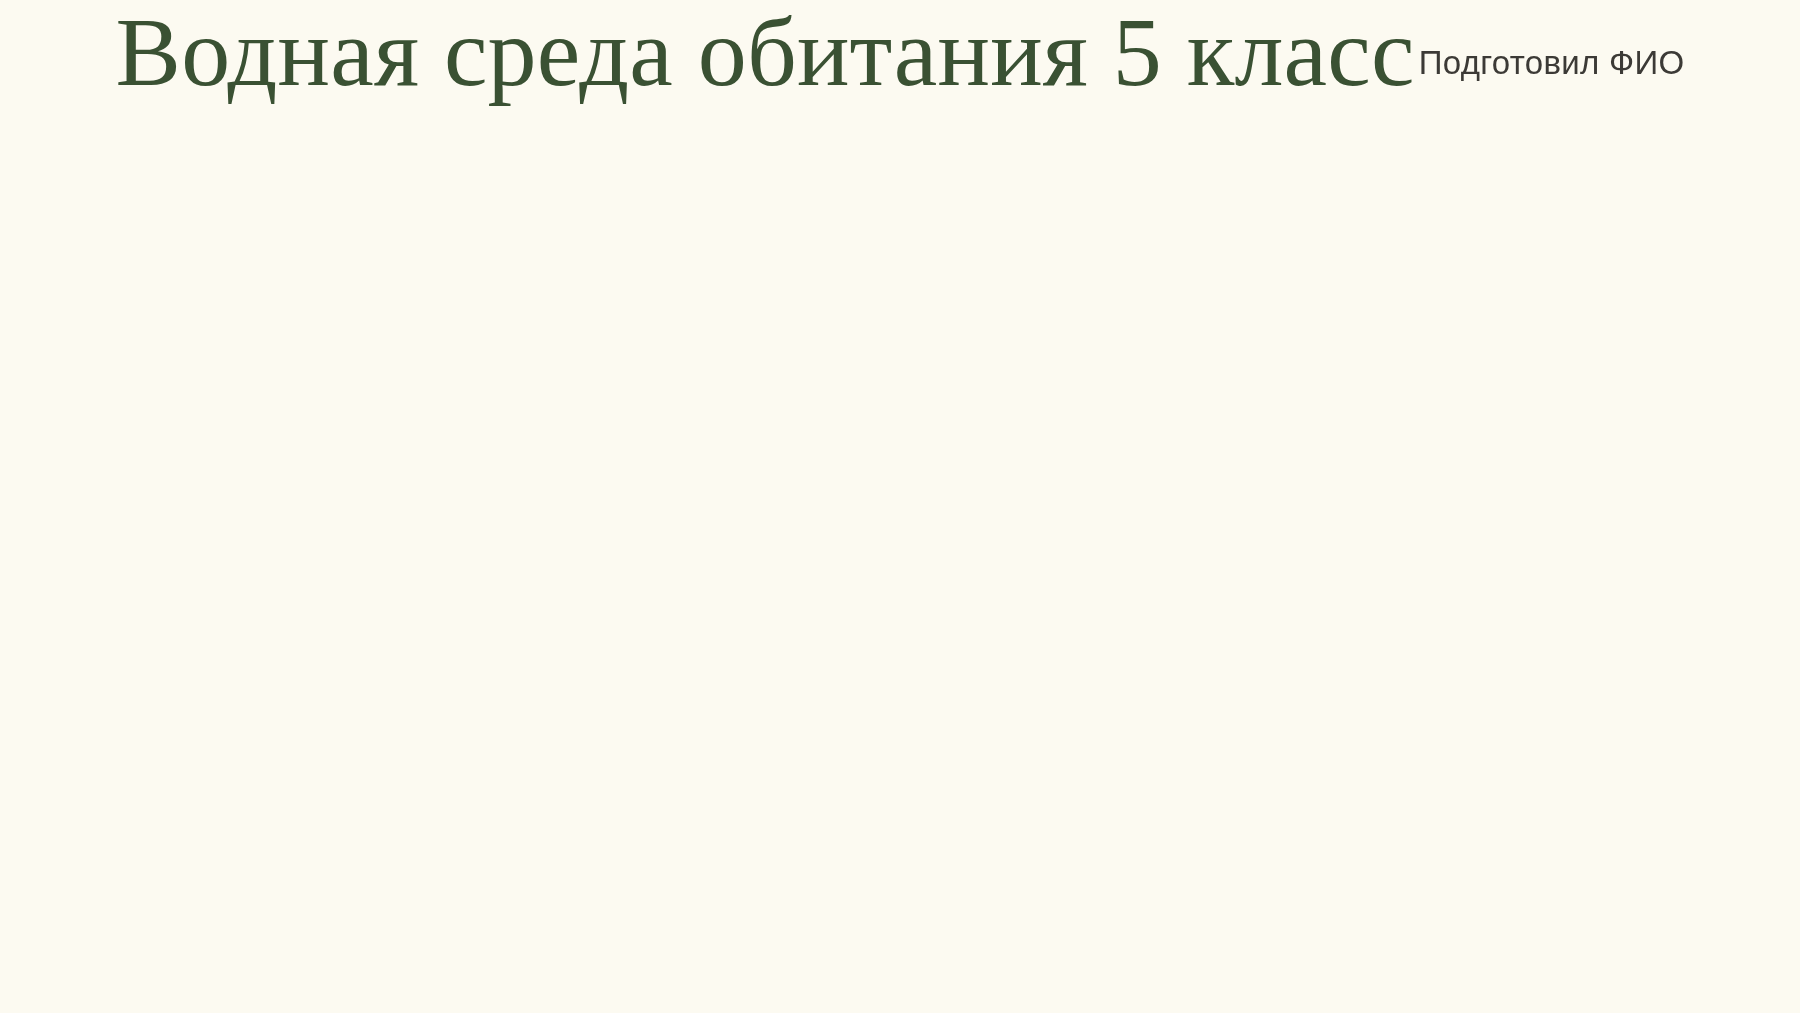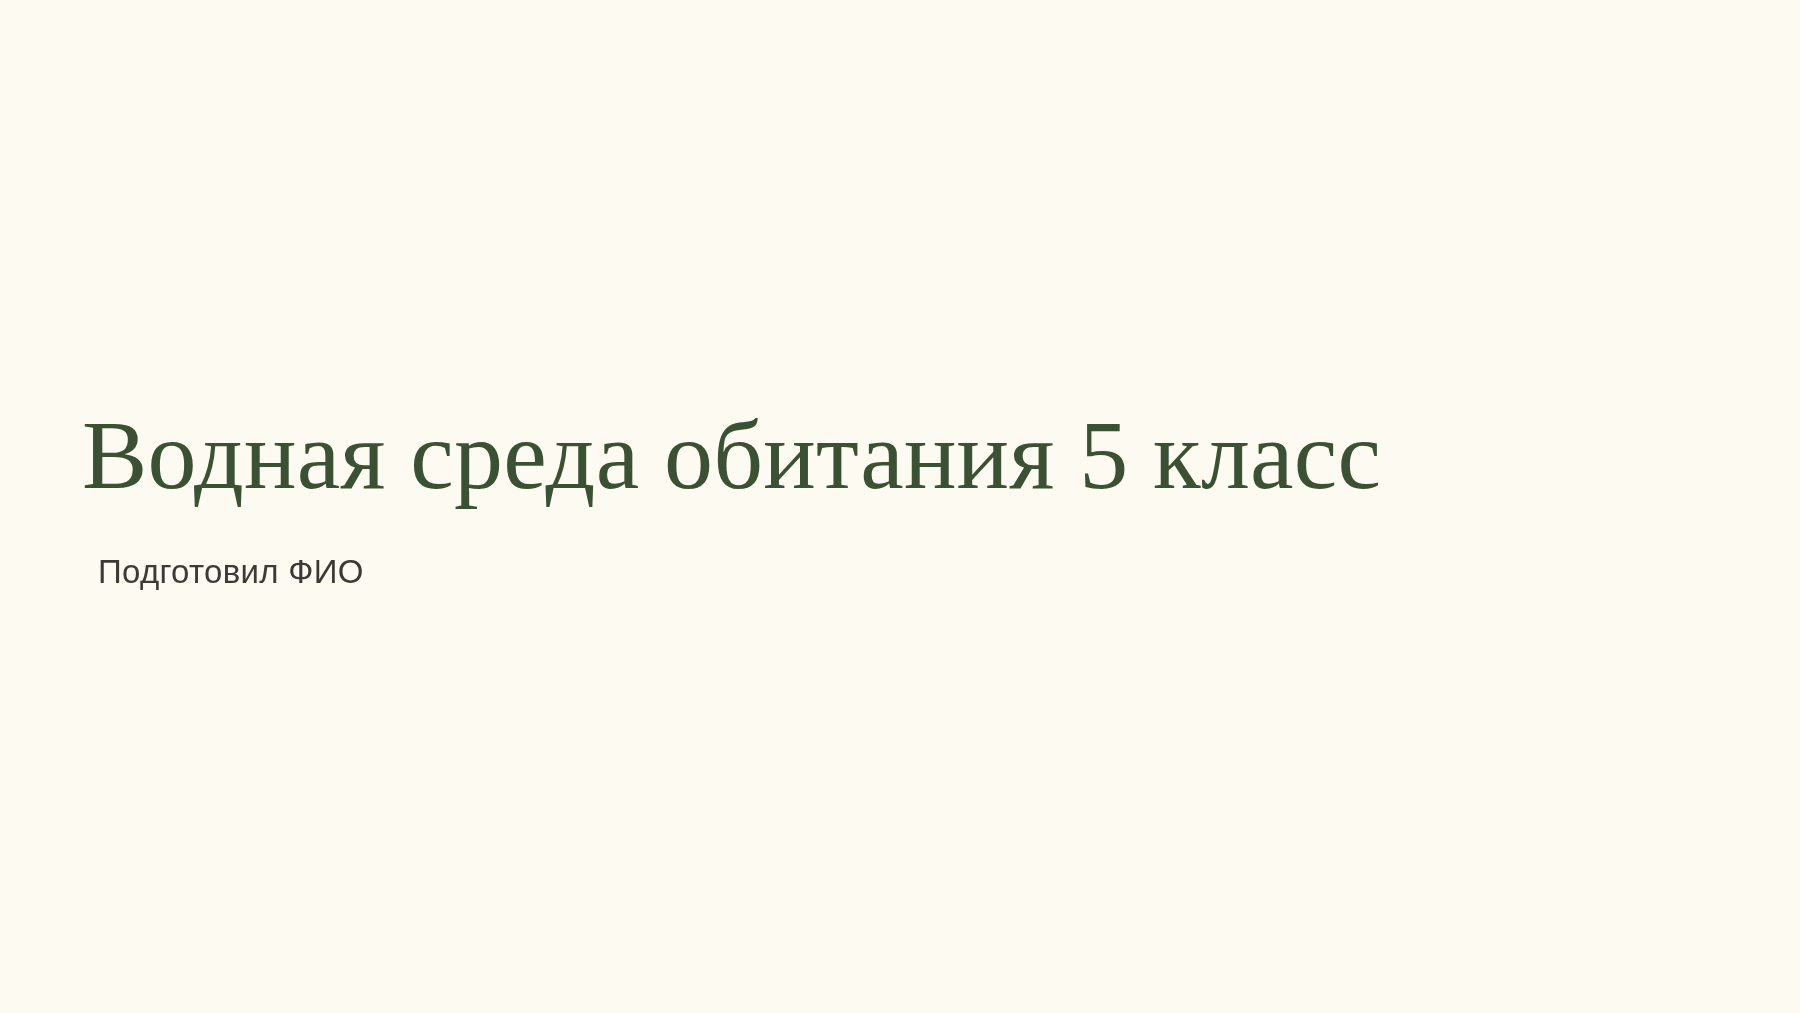--- a/index.html
+++ b/index.html
@@ -24,39 +24,39 @@
     overflow: hidden;
   }
 
   .slide-content {
     position: absolute;
     left: 82px;
     top: 0;
     width: 1640px;
     height: 100%;
     display: flex;
-    flex-direction: column;
+    flex-direction: row;
     justify-content: center;
     align-items: flex-start;
   }
 
   .slide-title {
     margin: 0;
     padding: 0;
     font-family: "Liberation Serif", "DejaVu Serif", serif;
     font-size: 98px;
     font-weight: 400;
     line-height: 1.08;
     letter-spacing: 0.2px;
     color: #3a5133;
     white-space: nowrap;
   }
 
   .slide-subtitle {
-    margin: 16px;
+    margin: 4px;
     padding: 0;
     margin-top: 42px;
     font-family: "Liberation Sans", "DejaVu Sans", sans-serif;
     font-size: 33px;
     font-weight: 400;
     line-height: 1.3;
     letter-spacing: 0.3px;
     color: #3c3a36;
     white-space: nowrap;
   }

